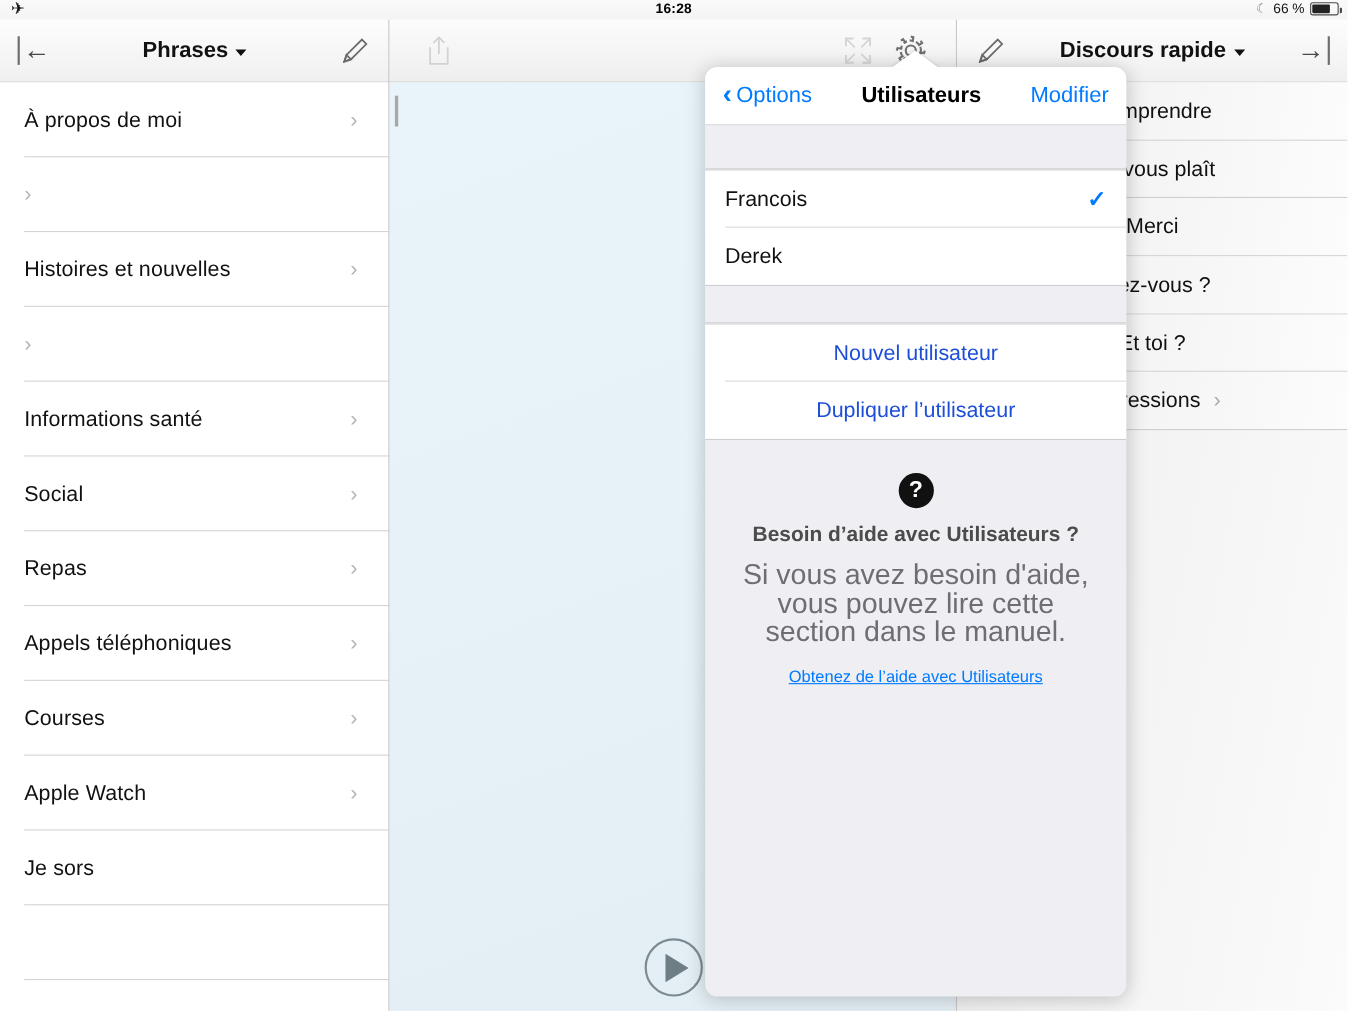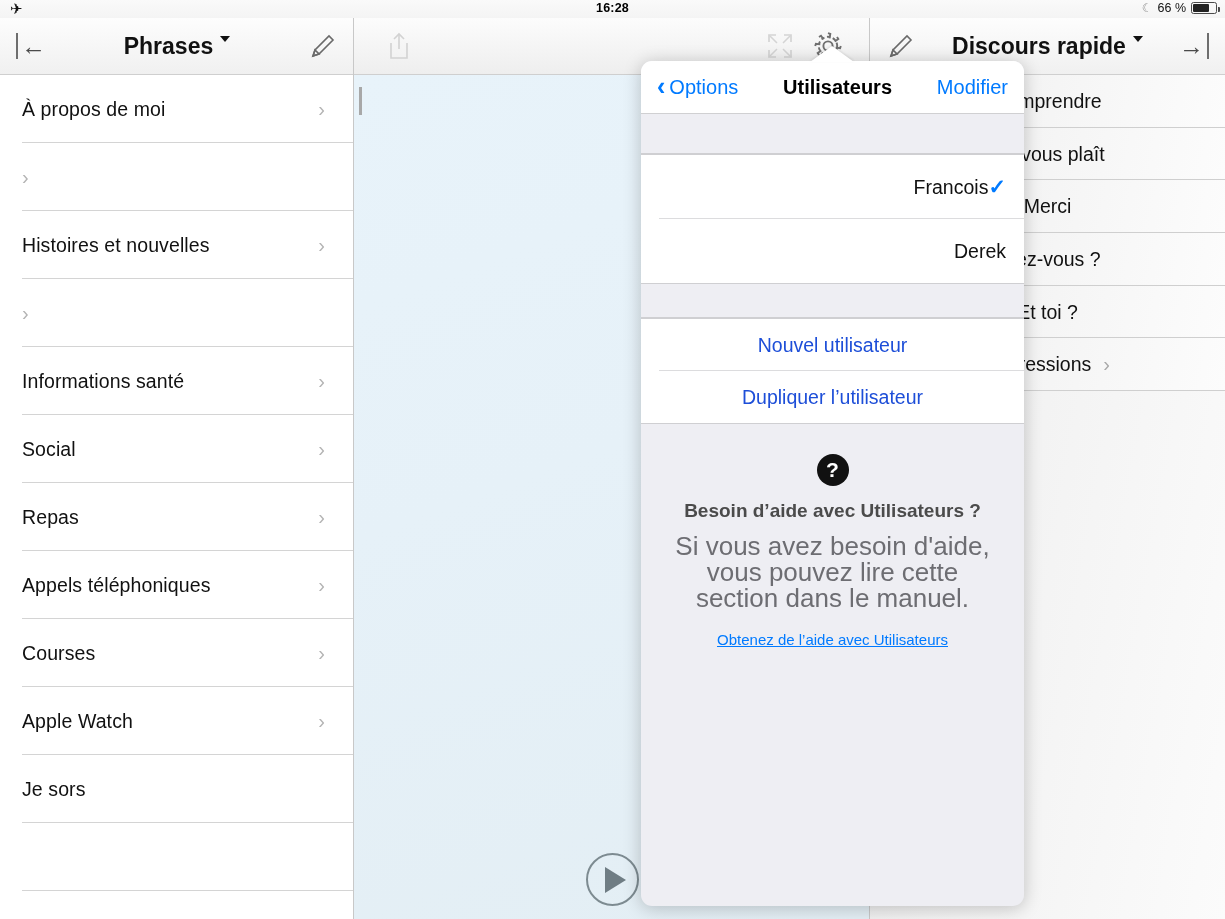--- a/index.html
+++ b/index.html
@@ -38,22 +38,22 @@
   .vdiv { position:absolute; top:18px; width:1px; height:901px; background:#c8c8c8; z-index:6; }
 
   
   .hdr {
     position:absolute; left:0; top:0; height:57px; width:100%;
     background:linear-gradient(#fdfdfd,#f0f0f0);
     border-bottom:1px solid #cfcfcf;
     display:flex; align-items:center;
   }
   .hdr-title {
-    flex:1; text-align:center; font-size:23px; font-weight:bold; color:#111;
-    display:flex; justify-content:center; gap:7px;
+    flex:1; text-align:center; font-size:20px; font-weight:bold; color:#111;
+    display:flex; align-items:center; justify-content:center; gap:7px;
   }
   .caret { width:0; height:0; border-left:5.5px solid transparent; border-right:5.5px solid transparent;
            border-top:6.5px solid #111; margin-top:3px; }
 
   .icobtn { width:62px; height:57px; display:flex; align-items:center; justify-content:center; }
 
   
   .backarrow { display:flex; align-items:center; color:#3a3a3a; }
   .backarrow .bar { width:2px; height:26px; background:#6e6e6e; margin-right:3px; }
   .backarrow .arr { font-size:25px; line-height:25px; color:#4a4a4a; }
@@ -121,21 +121,21 @@
     border-bottom:1px solid #d0d0d2;
   }
   .pop-back { display:flex; align-items:center; gap:4px; color:#007aff; font-size:20px; }
   .pop-chev-l { font-size:25px; font-weight:bold; line-height:20px; margin-top:-2px; }
   .pop-title { flex:1; text-align:center; font-size:20px; font-weight:bold; color:#000; }
   .pop-edit { color:#007aff; font-size:20px; }
 
   .pop-gap { height:40px; background:#eeeef3; border-bottom:1px solid #cfcfd2; }
   .pop-gap.nb { border-bottom:none; }
   .pop-group { background:#fff; border-top:1px solid #cfcfd2; border-bottom:1px solid #cfcfd2; }
-  .pop-row { position:relative; height:64px; display:flex; align-items:center; padding:0 18px;text-align:right; }
+  .pop-row { position:relative; height:52px; display:flex; align-items:center; padding:0 18px; }
   .pop-row .prlbl { flex:1; font-size:19.5px; color:#111; }
   .pop-check { color:#007aff; font-size:21px; font-weight:bold; }
   .pop-rowsep { position:absolute; left:18px; right:0; bottom:0; height:1px; background:#dcdcde; }
   .pop-act { position:relative; height:52px; display:flex; align-items:center; justify-content:center;
              font-size:19.5px; color:#1d4ed8; }
 
   .pop-help { padding:30px 22px 0; text-align:center; }
   .qmark { width:32px; height:32px; border-radius:50%; background:#111; color:#fff;
            font-size:21px; font-weight:bold; line-height:32px; margin:0 auto 14px; }
   .help-h { font-size:19px; font-weight:bold; color:#4b4b4b; margin-bottom:11px; }

